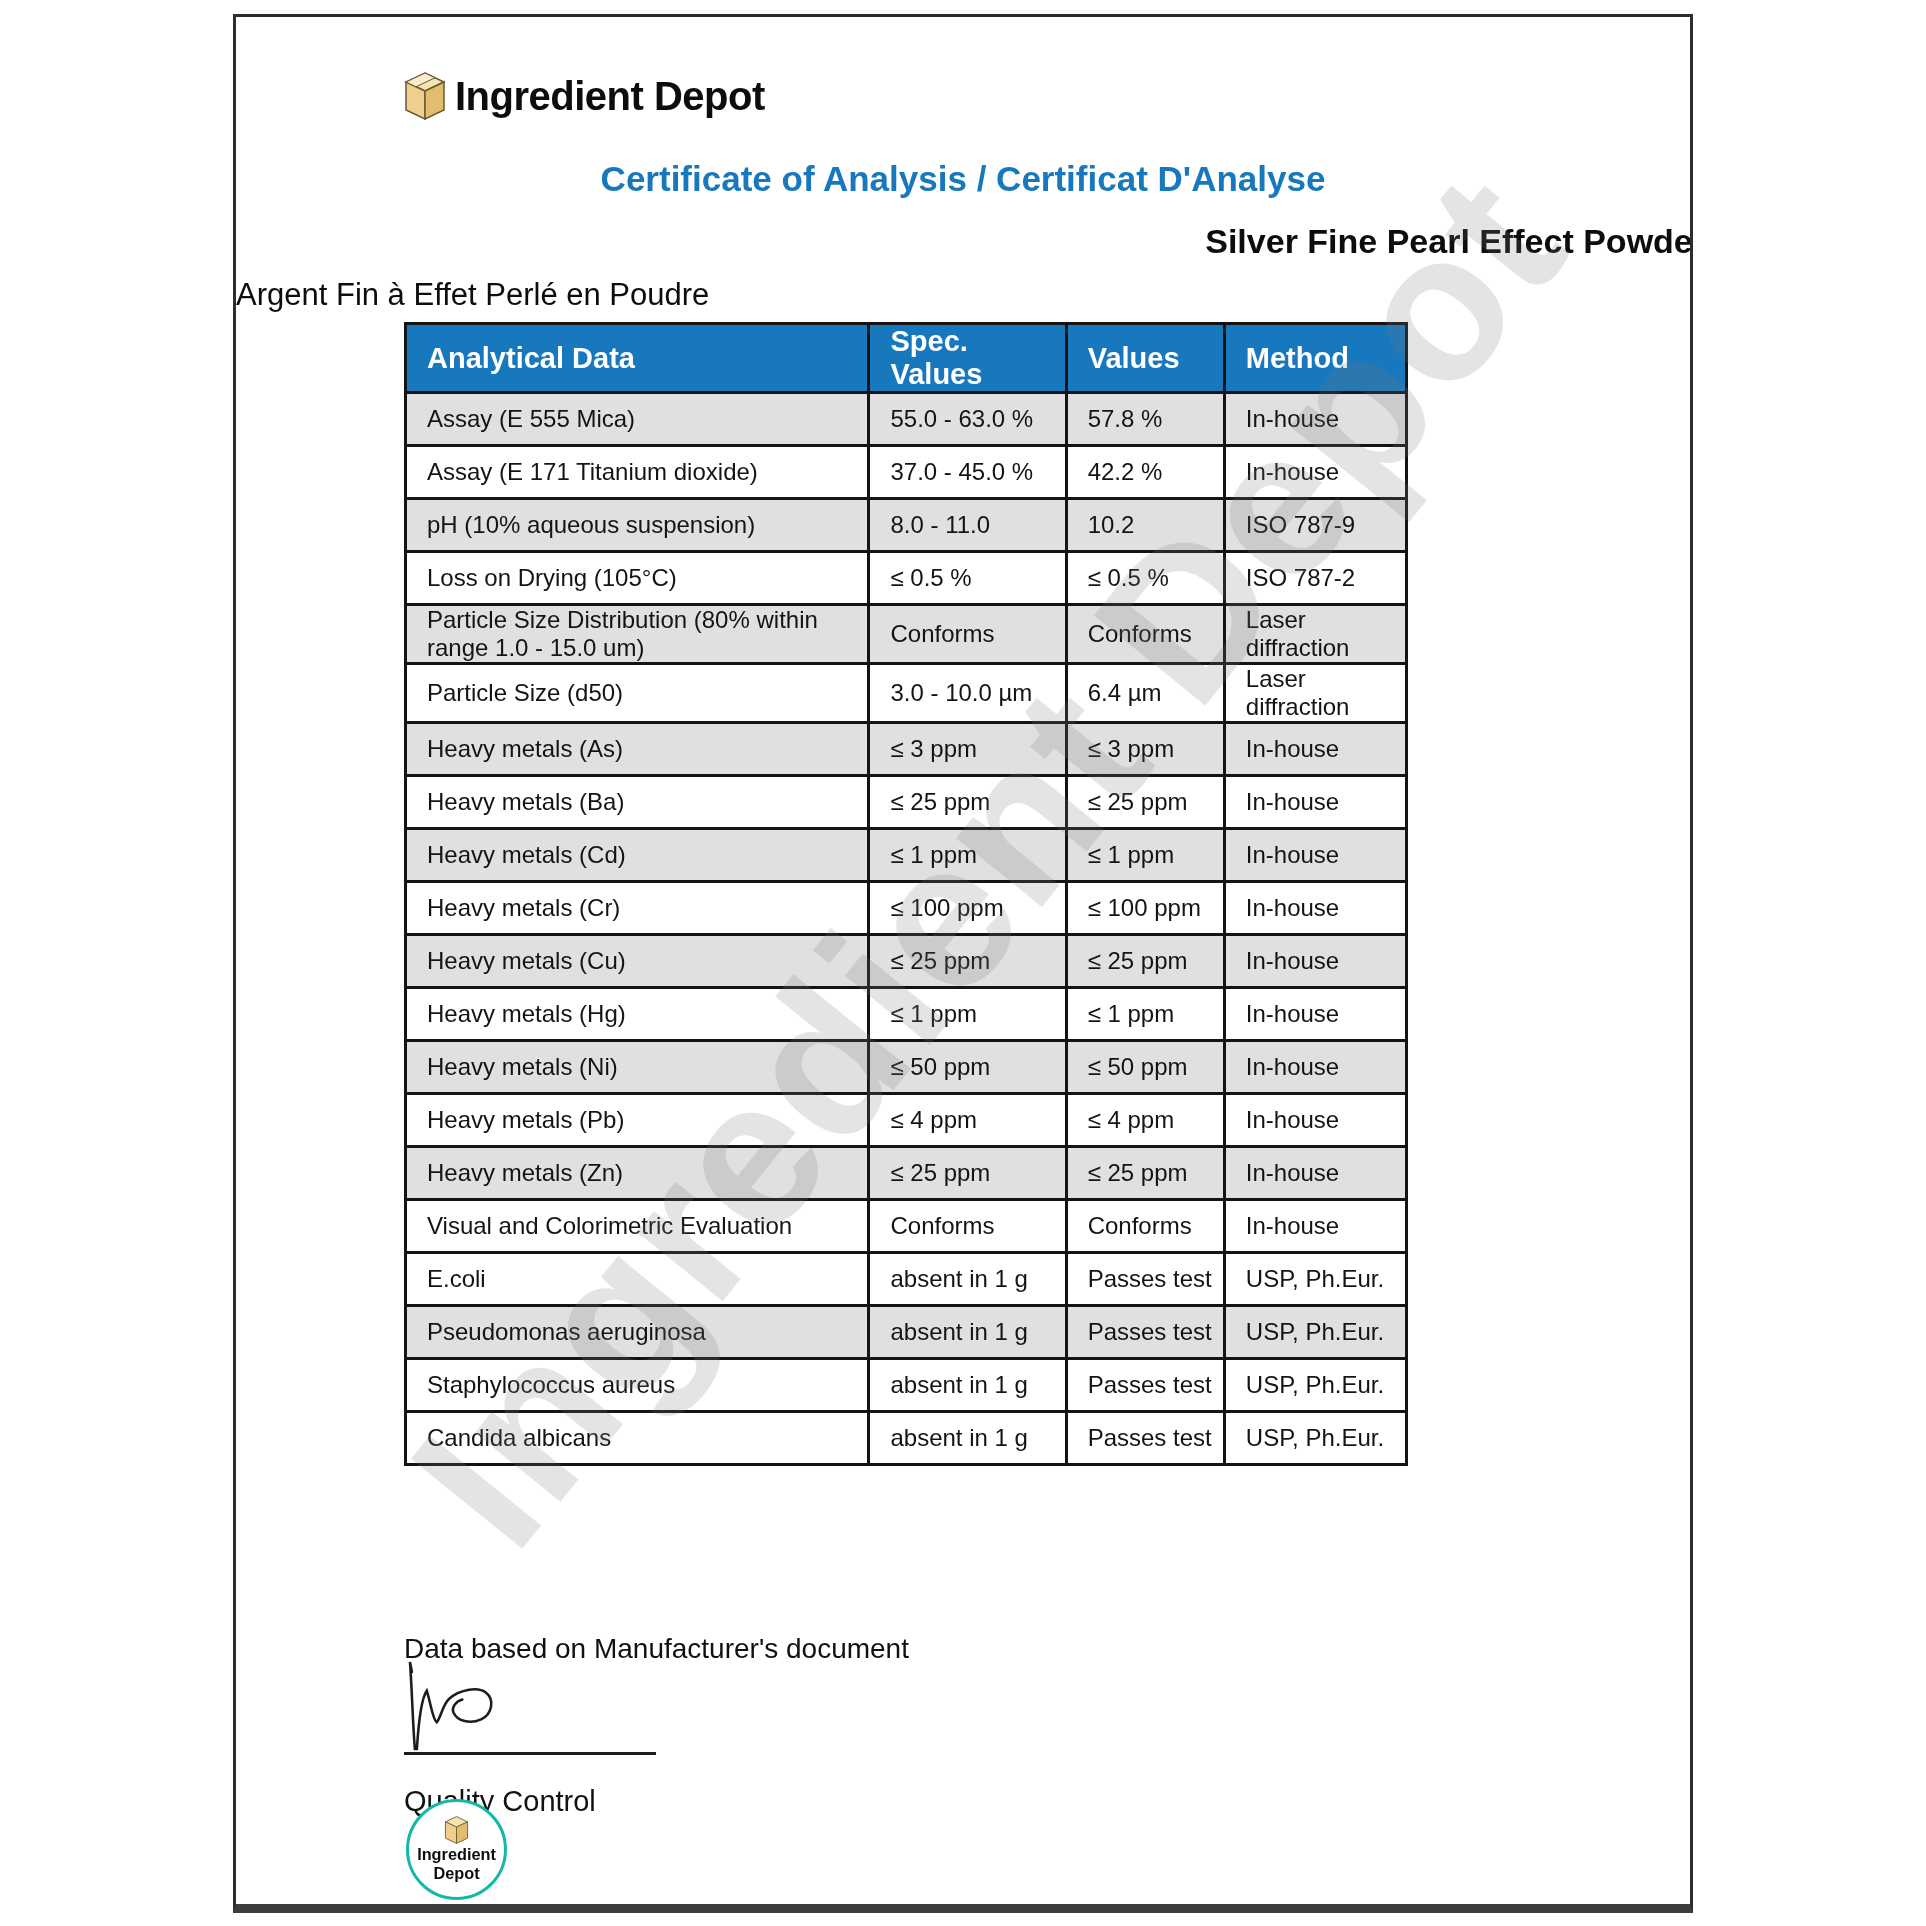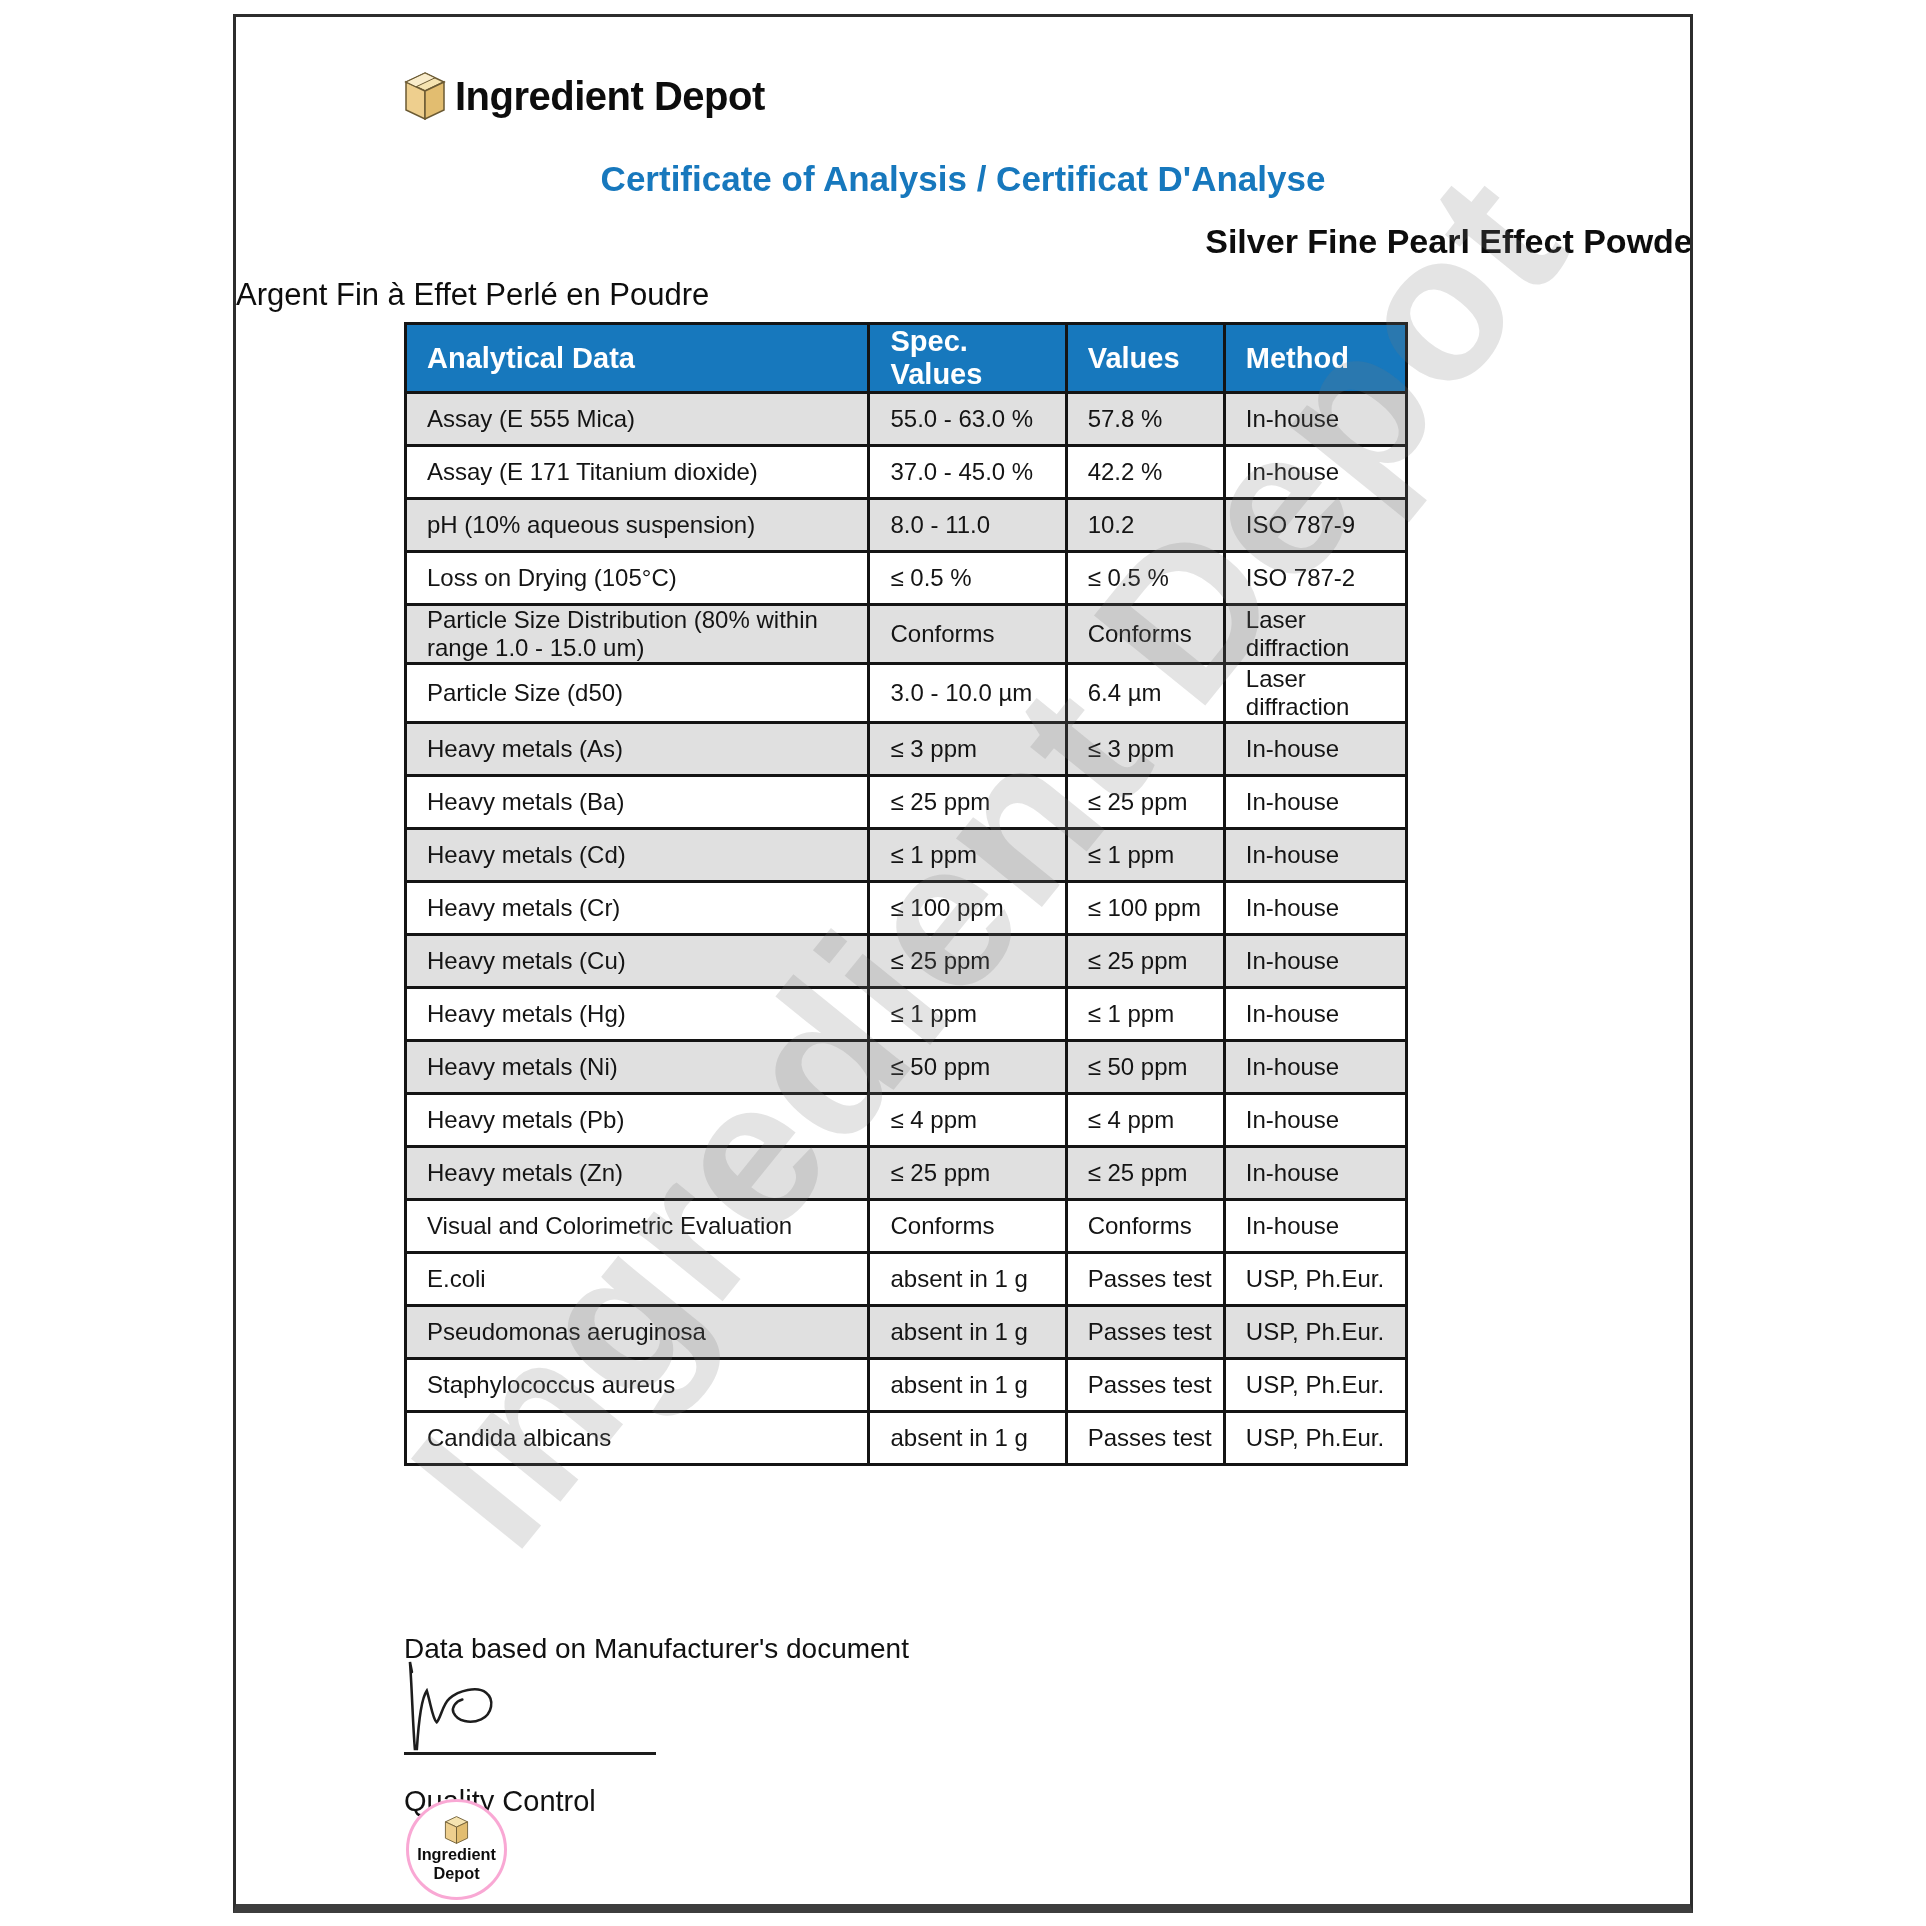--- a/index.html
+++ b/index.html
@@ -23,21 +23,21 @@
   table.coa th{background:#1778bd;color:#ffffff;font-size:29px;font-weight:bold;text-align:left;
          padding:0 8px 0 20px;height:60px;border:3px solid #141414;}
   table.coa td{font-size:24px;color:#141414;text-align:left;padding:0 8px 0 20px;height:50px;
          border:3px solid #141414;background:#ffffff;}
   table.coa tr.alt td{background:#e0e0e0;}
   .note{position:absolute;left:168px;top:1616px;font-size:28px;z-index:6;}
   .sig{position:absolute;left:170px;top:1643px;z-index:6;}
   .sig-line{position:absolute;left:168px;top:1735px;width:252px;height:0;
          border-top:3px solid #1c1c1c;z-index:6;}
   .sig-label{position:absolute;left:168px;top:1744px;font-size:29px;z-index:6;margin-top:24px;}
-  .stamp{position:absolute;left:170px;top:1782px;width:101px;height:101px;border:3px solid #f9a8d4;
+  .stamp{position:absolute;left:170px;top:1782px;width:101px;height:101px;border:3px solid #14b8a6;
          border-radius:50%;box-sizing:border-box;display:flex;flex-direction:column;
          align-items:center;justify-content:center;background:#fff;z-index:6;}
   .stamp svg{width:25px;height:28px;display:block;margin-bottom:1px;}
   .stamp-t{font-size:16.3px;font-weight:bold;line-height:19px;color:#0d0d0d;}
 </style>
 </head>
 <body>
 
 <div id="canvas">
   <div class="page">

